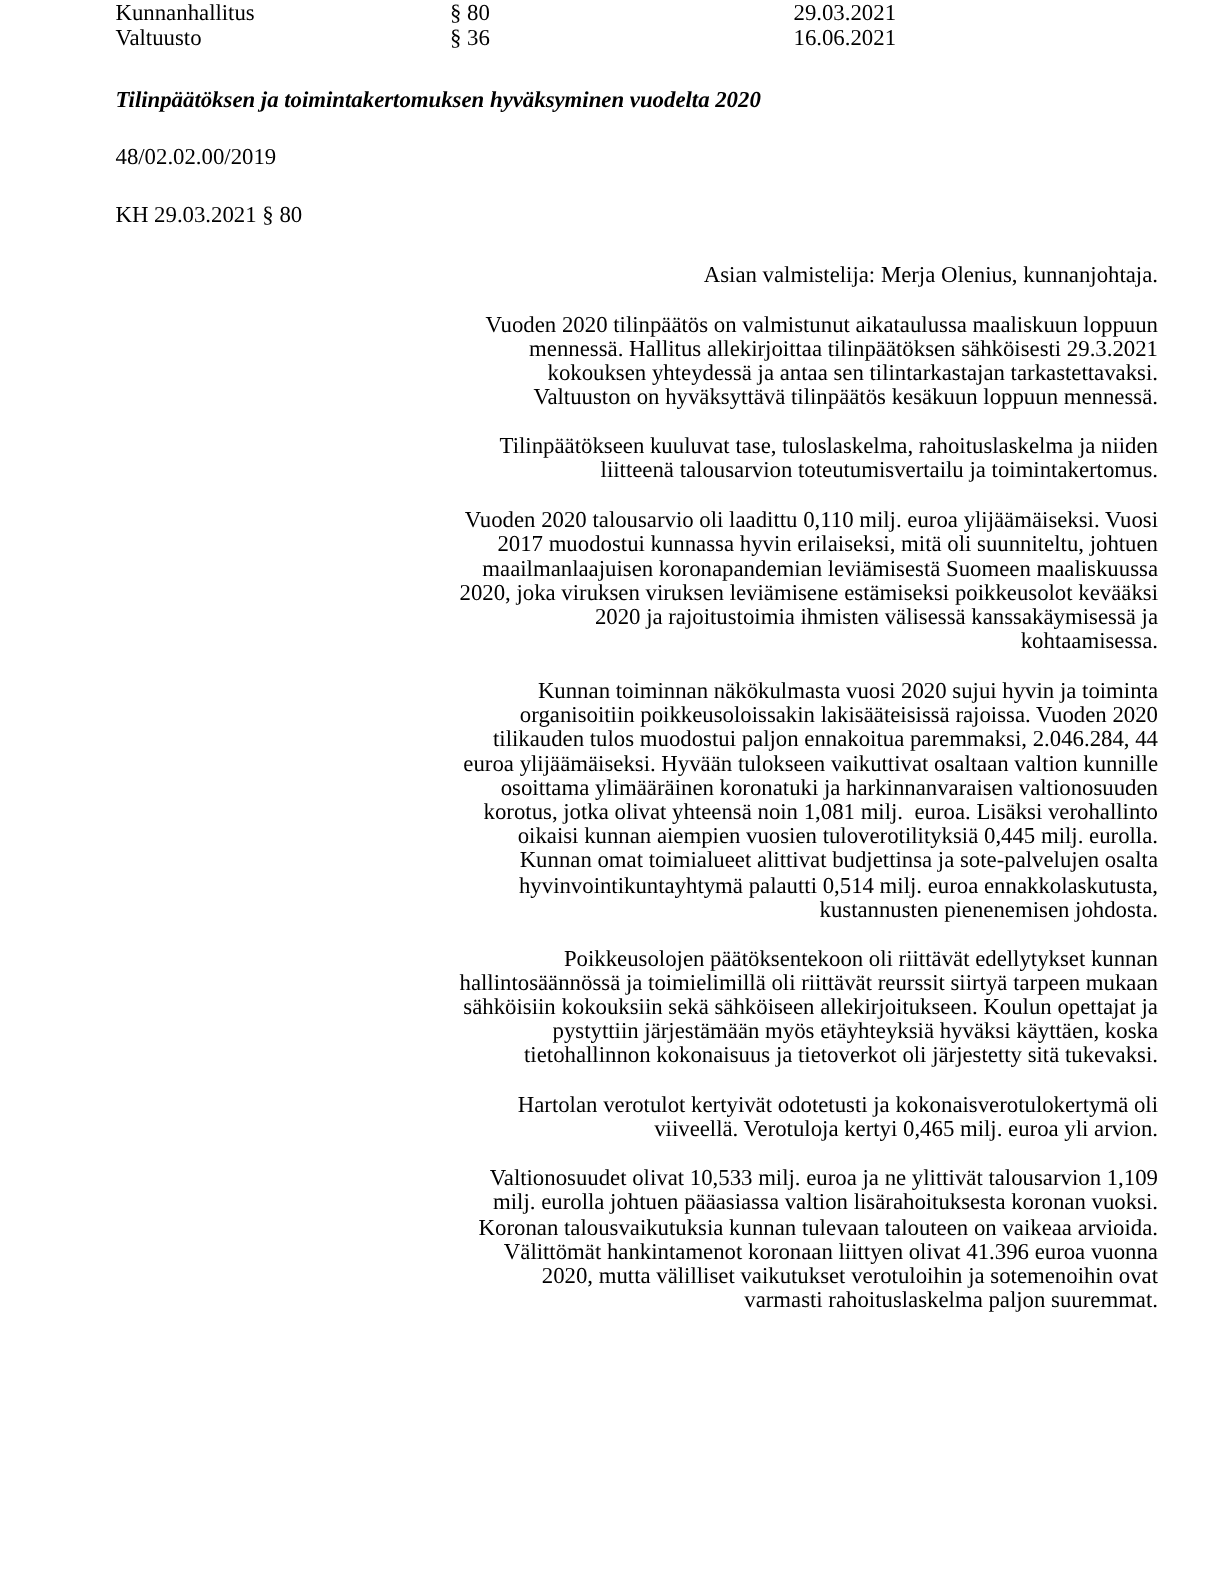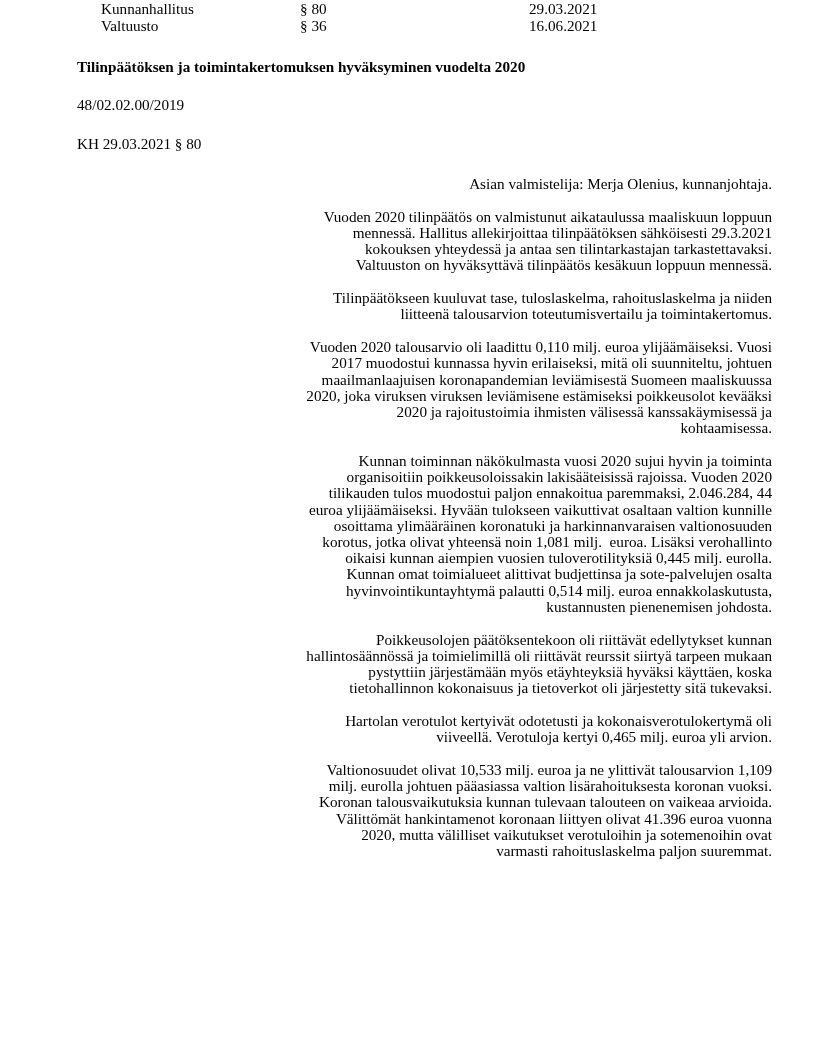--- a/index.html
+++ b/index.html
@@ -20,29 +20,30 @@
     .meta-table {
       position: absolute;
       left: 77px;
       top: 1px;
     }
     .meta-row {
       position: relative;
       height: 17px;
       white-space: nowrap;
     }
-    .meta-row .c1 { position: absolute; left: 0; margin-left: 24px; }
+    .meta-row .c1 { position: absolute; left: 0; }
     .meta-row .c2 { position: absolute; left: 223px; text-align: right; }
     .meta-row .c3 { position: absolute; left: 452px; }
     .title {
       position: absolute;
       left: 77px;
       top: 59px;
       font-weight: bold;
       white-space: nowrap;
+      font-style: italic;
     }
     .ref {
       position: absolute;
       left: 77px;
       white-space: nowrap;
     }
     .body {
       position: absolute;
       left: 252px;
       top: 176px;
@@ -109,20 +110,21 @@
       <span class="line">osoittama ylimääräinen koronatuki ja harkinnanvaraisen valtionosuuden</span>
       <span class="line">korotus, jotka olivat yhteensä noin 1,081 milj.  euroa. Lisäksi verohallinto</span>
       <span class="line">oikaisi kunnan aiempien vuosien tuloverotilityksiä 0,445 milj. eurolla.</span>
       <span class="line">Kunnan omat toimialueet alittivat budjettinsa ja sote-palvelujen osalta</span>
       <span class="line">hyvinvointikuntayhtymä palautti 0,514 milj. euroa ennakkolaskutusta,</span>
       <span class="line">kustannusten pienenemisen johdosta.</span>
     </div>
     <div class="para">
       <span class="line">Poikkeusolojen päätöksentekoon oli riittävät edellytykset kunnan</span>
       <span class="line">hallintosäännössä ja toimielimillä oli riittävät reurssit siirtyä tarpeen mukaan</span>
+      <span class="line">sähköisiin kokouksiin sekä sähköiseen allekirjoitukseen. Koulun opettajat ja</span>
       <span class="line">pystyttiin järjestämään myös etäyhteyksiä hyväksi käyttäen, koska</span>
       <span class="line">tietohallinnon kokonaisuus ja tietoverkot oli järjestetty sitä tukevaksi.</span>
     </div>
     <div class="para">
       <span class="line">Hartolan verotulot kertyivät odotetusti ja kokonaisverotulokertymä oli</span>
       <span class="line">viiveellä. Verotuloja kertyi 0,465 milj. euroa yli arvion.</span>
     </div>
     <div class="para">
       <span class="line">Valtionosuudet olivat 10,533 milj. euroa ja ne ylittivät talousarvion 1,109</span>
       <span class="line">milj. eurolla johtuen pääasiassa valtion lisärahoituksesta koronan vuoksi.</span>

